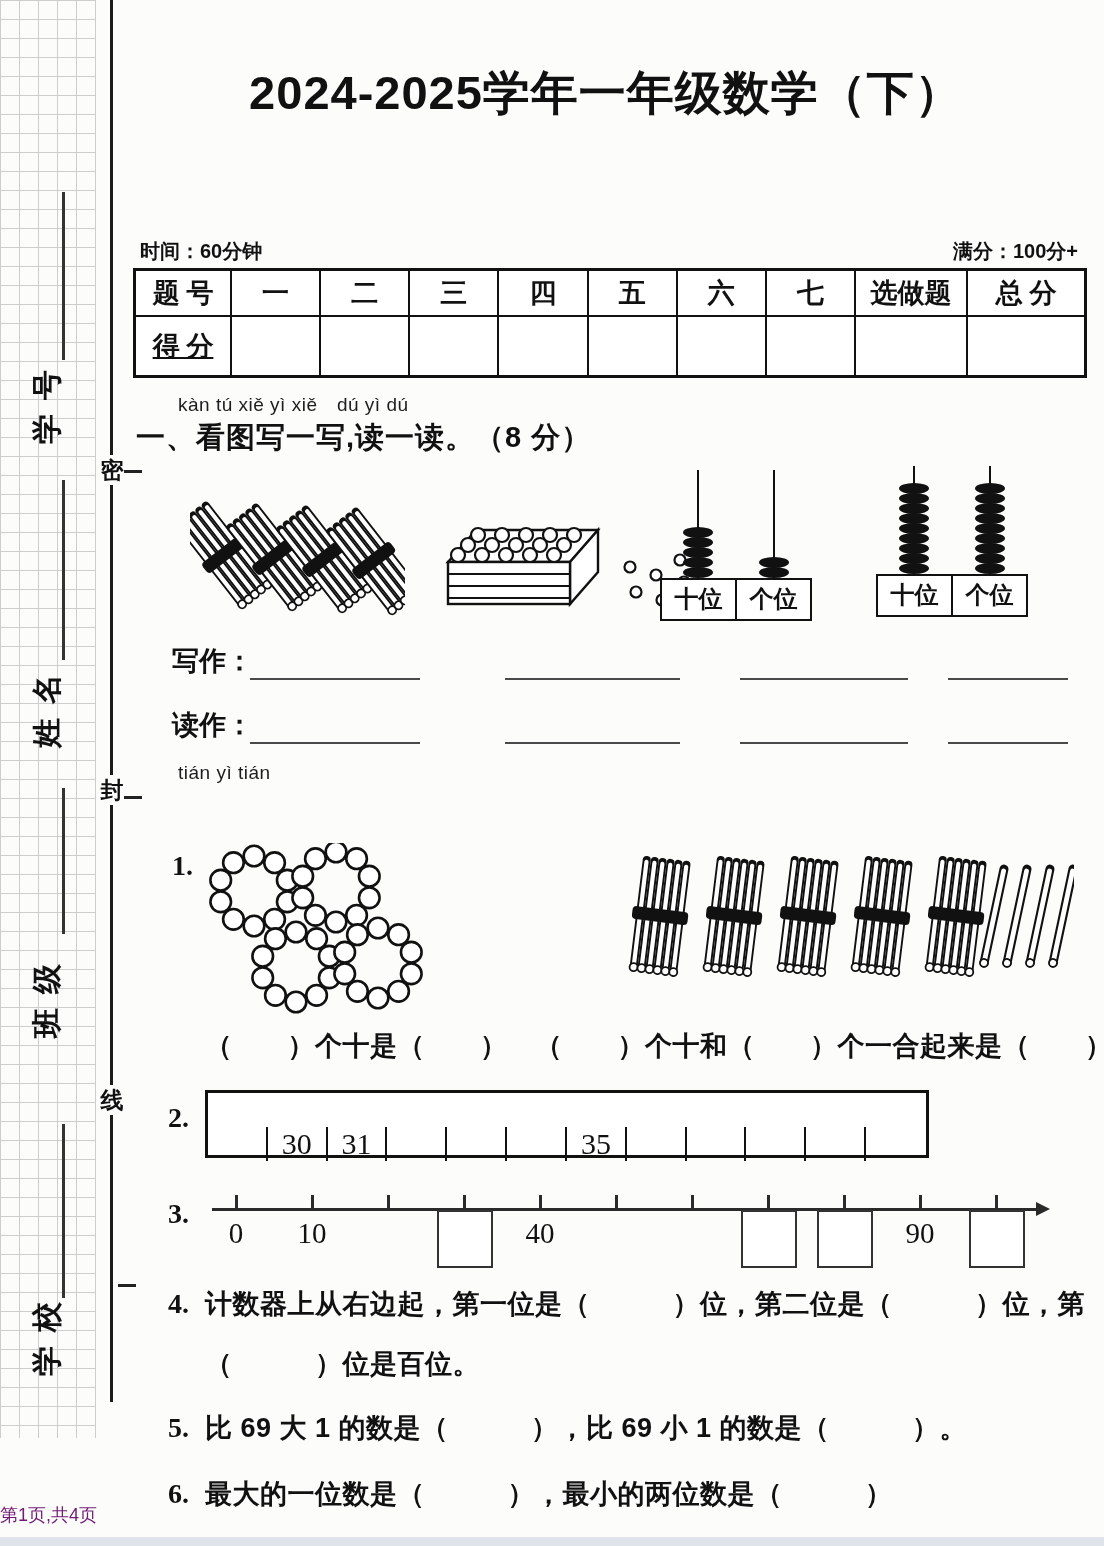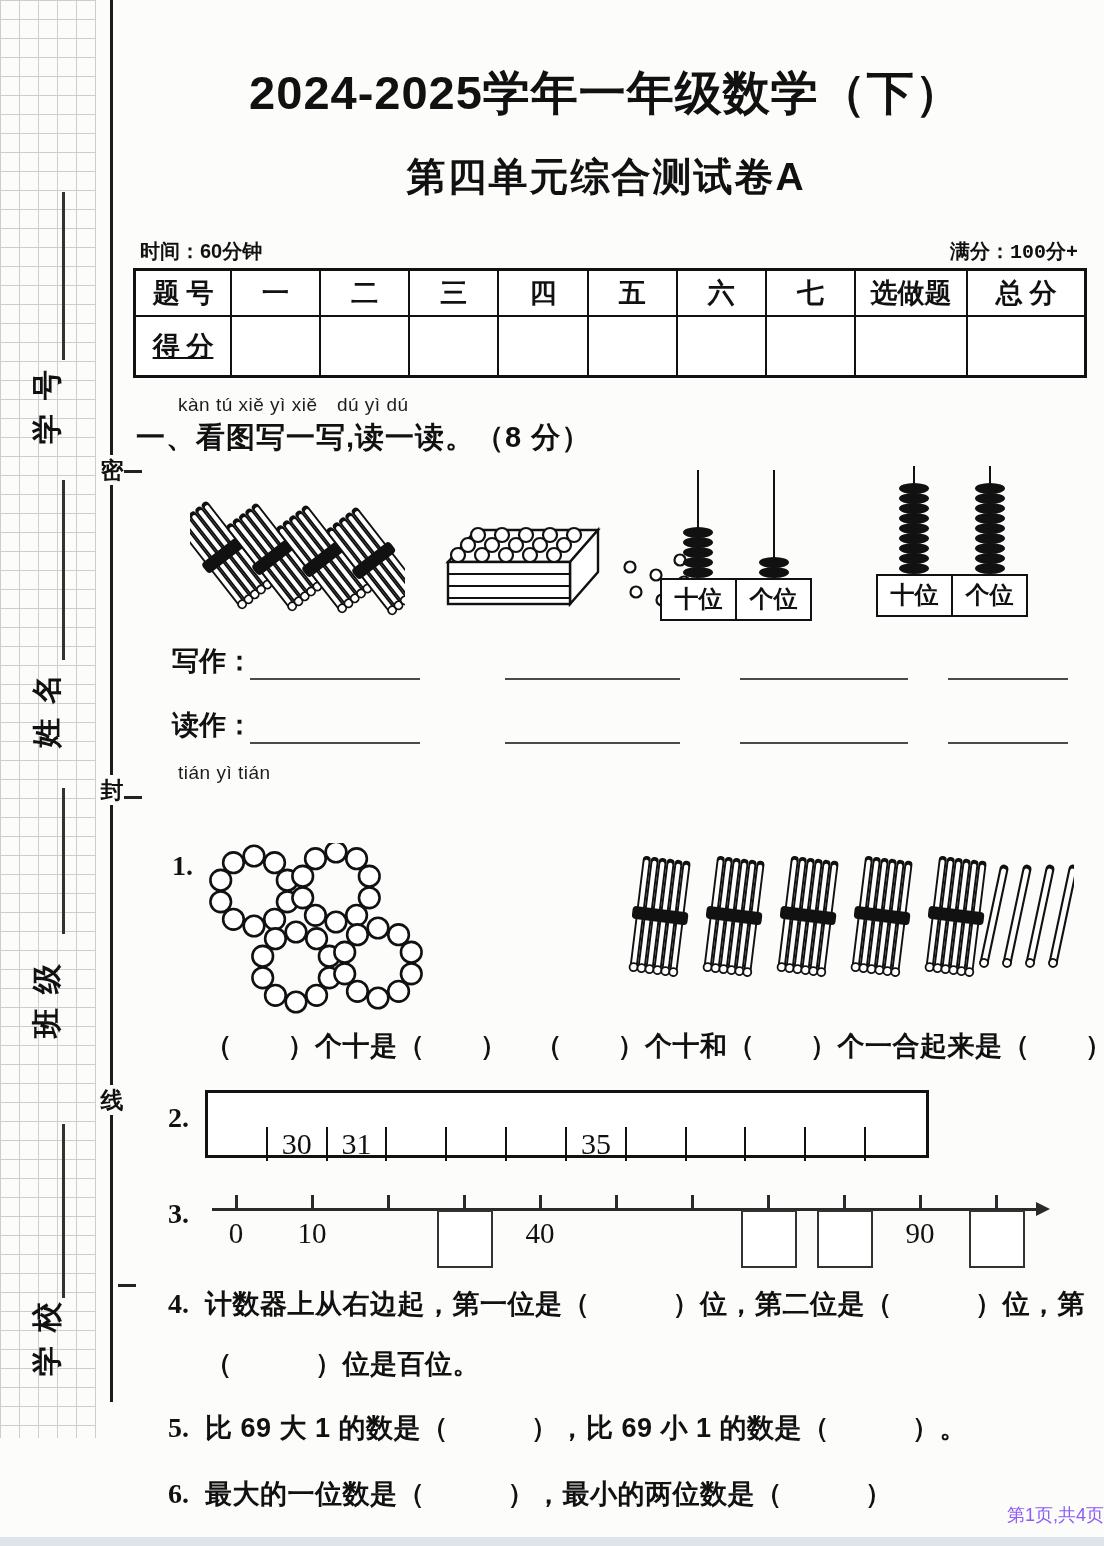--- a/index.html
+++ b/index.html
@@ -14,21 +14,21 @@
   .write-line{position:absolute;left:62px;width:2.5px;background:#333;}
   .mfield{position:absolute;left:25px;width:44px;display:flex;flex-direction:column;align-items:center;gap:10px;}
   .mchar{font-size:30px;font-weight:700;transform:rotate(-90deg);line-height:34px;}
   .sealchar{position:absolute;left:96px;width:32px;text-align:center;font-size:23px;font-weight:700;
             background:#fcfcfb;padding:2px 0;line-height:26px;}
   .dash{position:absolute;width:18px;height:3px;background:#222;}
   
   .title1{position:absolute;left:128px;right:20px;top:62px;text-align:center;font-size:47px;font-weight:800;letter-spacing:1px;}
   .title2{position:absolute;left:128px;right:20px;top:150px;text-align:center;font-size:39px;font-weight:800;letter-spacing:2px;}
   .meta-left{position:absolute;left:140px;top:238px;font-size:20px;font-weight:700;}
-  .meta-right{position:absolute;right:26px;top:238px;font-size:20px;font-weight:700;font-family:Liberation Mono, monospace;}
+  .meta-right{position:absolute;right:26px;top:238px;font-size:20px;font-weight:700;}
   
   .score-table{position:absolute;left:133px;top:268px;width:948px;border:3px solid #111;background:#fff;
      display:grid;grid-template-columns:96px repeat(7,1fr) 112px 116px;grid-template-rows:46px 58px;}
   .st-cell{border-right:2px solid #111;border-bottom:2px solid #111;display:flex;align-items:center;justify-content:center;
      font-size:27px;font-weight:600;font-family:"Liberation Serif",serif;}
   .st-cell:nth-child(10n){border-right:none;}
   .st-cell:nth-child(n+11){border-bottom:none;text-decoration:underline;}
   
   .pinyin{position:absolute;font-size:19px;letter-spacing:.5px;color:#1d1d1d;}
   .sec-head{position:absolute;left:136px;font-size:29px;font-weight:800;letter-spacing:1px;}
@@ -54,21 +54,21 @@
      font-family:"Liberation Serif",serif;font-size:30px;margin-top:34px;}
   .strip-cell:last-child{border-right:none;}
   
   .numline{position:absolute;left:200px;top:1190px;width:870px;height:84px;}
   .nl-line{position:absolute;left:12px;top:18px;width:824px;height:2.5px;background:#2a2a2a;}
   .nl-arrow{position:absolute;left:836px;top:12px;width:0;height:0;
      border-left:14px solid #2a2a2a;border-top:7px solid transparent;border-bottom:7px solid transparent;}
   .nl-tick{position:absolute;top:5px;width:2.5px;height:14px;background:#2a2a2a;}
   .nl-label{position:absolute;top:27px;width:64px;text-align:center;font-family:"Liberation Serif",serif;font-size:29px;}
   .nl-box{position:absolute;top:20px;width:52px;height:54px;border:2.5px solid #333;background:#fff;}
-  .footer{position:absolute;left:0;right:0;top:1503px;text-align:right;font-size:18px;color:#8b5cf6;}
+  .footer{position:absolute;left:0;right:0;top:1503px;text-align:left;font-size:18px;color:#701a75;}
   .bottom-strip{position:absolute;left:0;right:0;bottom:0;height:9px;background:#dfe3ea;}
 </style>
 </head>
 <body>
 
 <div class="page">
 
   <div class="grid-bg"></div>
   <div class="seal-line"></div>
   <div id="margin-zone">
@@ -94,21 +94,20 @@
       <div class="write-line" style="top: 1124px; height: 174px;"></div>
       <div class="sealchar" style="top: 455px;">密</div>
       <div class="sealchar" style="top: 775px;">封</div>
       <div class="sealchar" style="top: 1085px;">线</div>
       <div class="dash" style="left: 124px; top: 470px;"></div>
       <div class="dash" style="left: 124px; top: 796px;"></div>
       <div class="dash" style="left: 118px; top: 1284px;"></div>
     </div>
 
   <div class="title1">2024-2025学年一年级数学（下）</div>
-  <div class="title2">第四单元综合测试卷A</div>
   <div class="meta-left">时间：60分钟</div>
   <div class="meta-right">满分：100分+</div>
 
   <div class="score-table">
       <div class="st-cell">题 号</div>
       <div class="st-cell">一</div>
       <div class="st-cell">二</div>
       <div class="st-cell">三</div>
       <div class="st-cell">四</div>
       <div class="st-cell">五</div>

